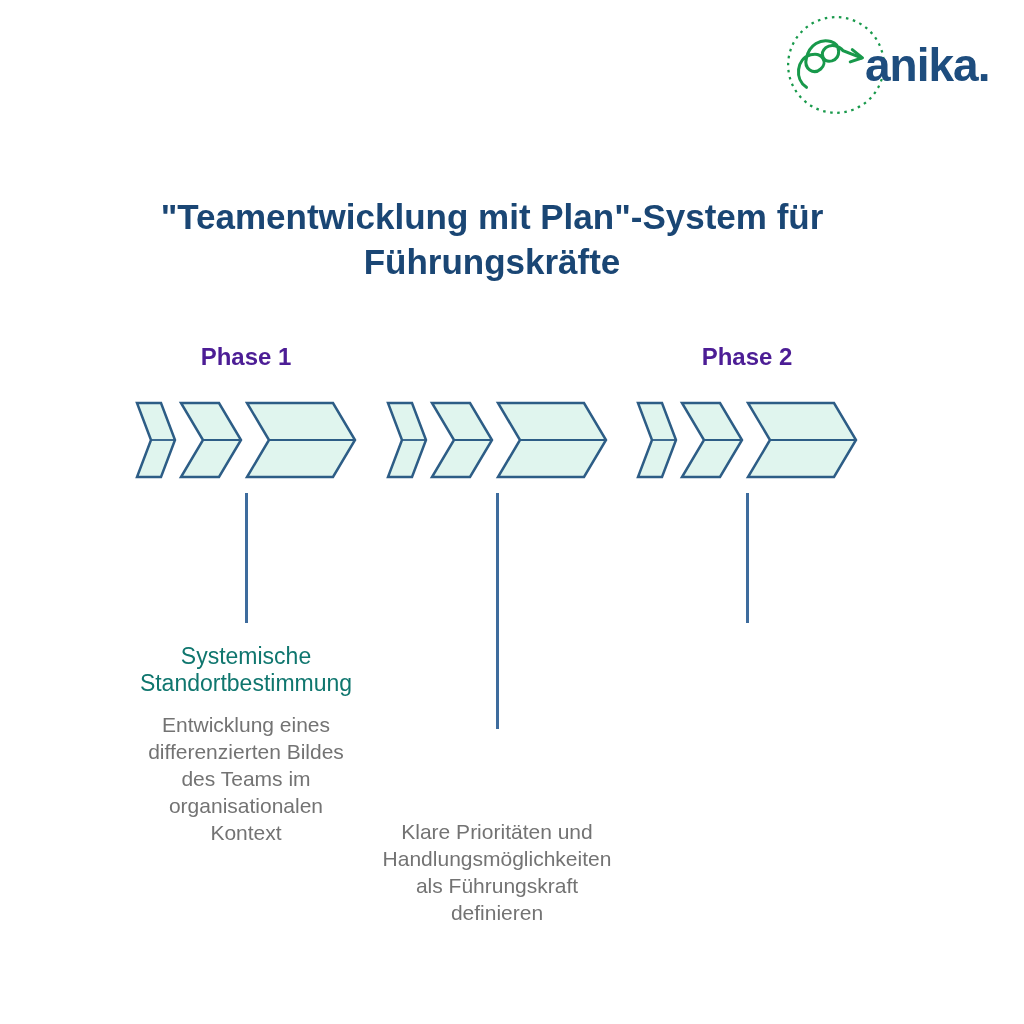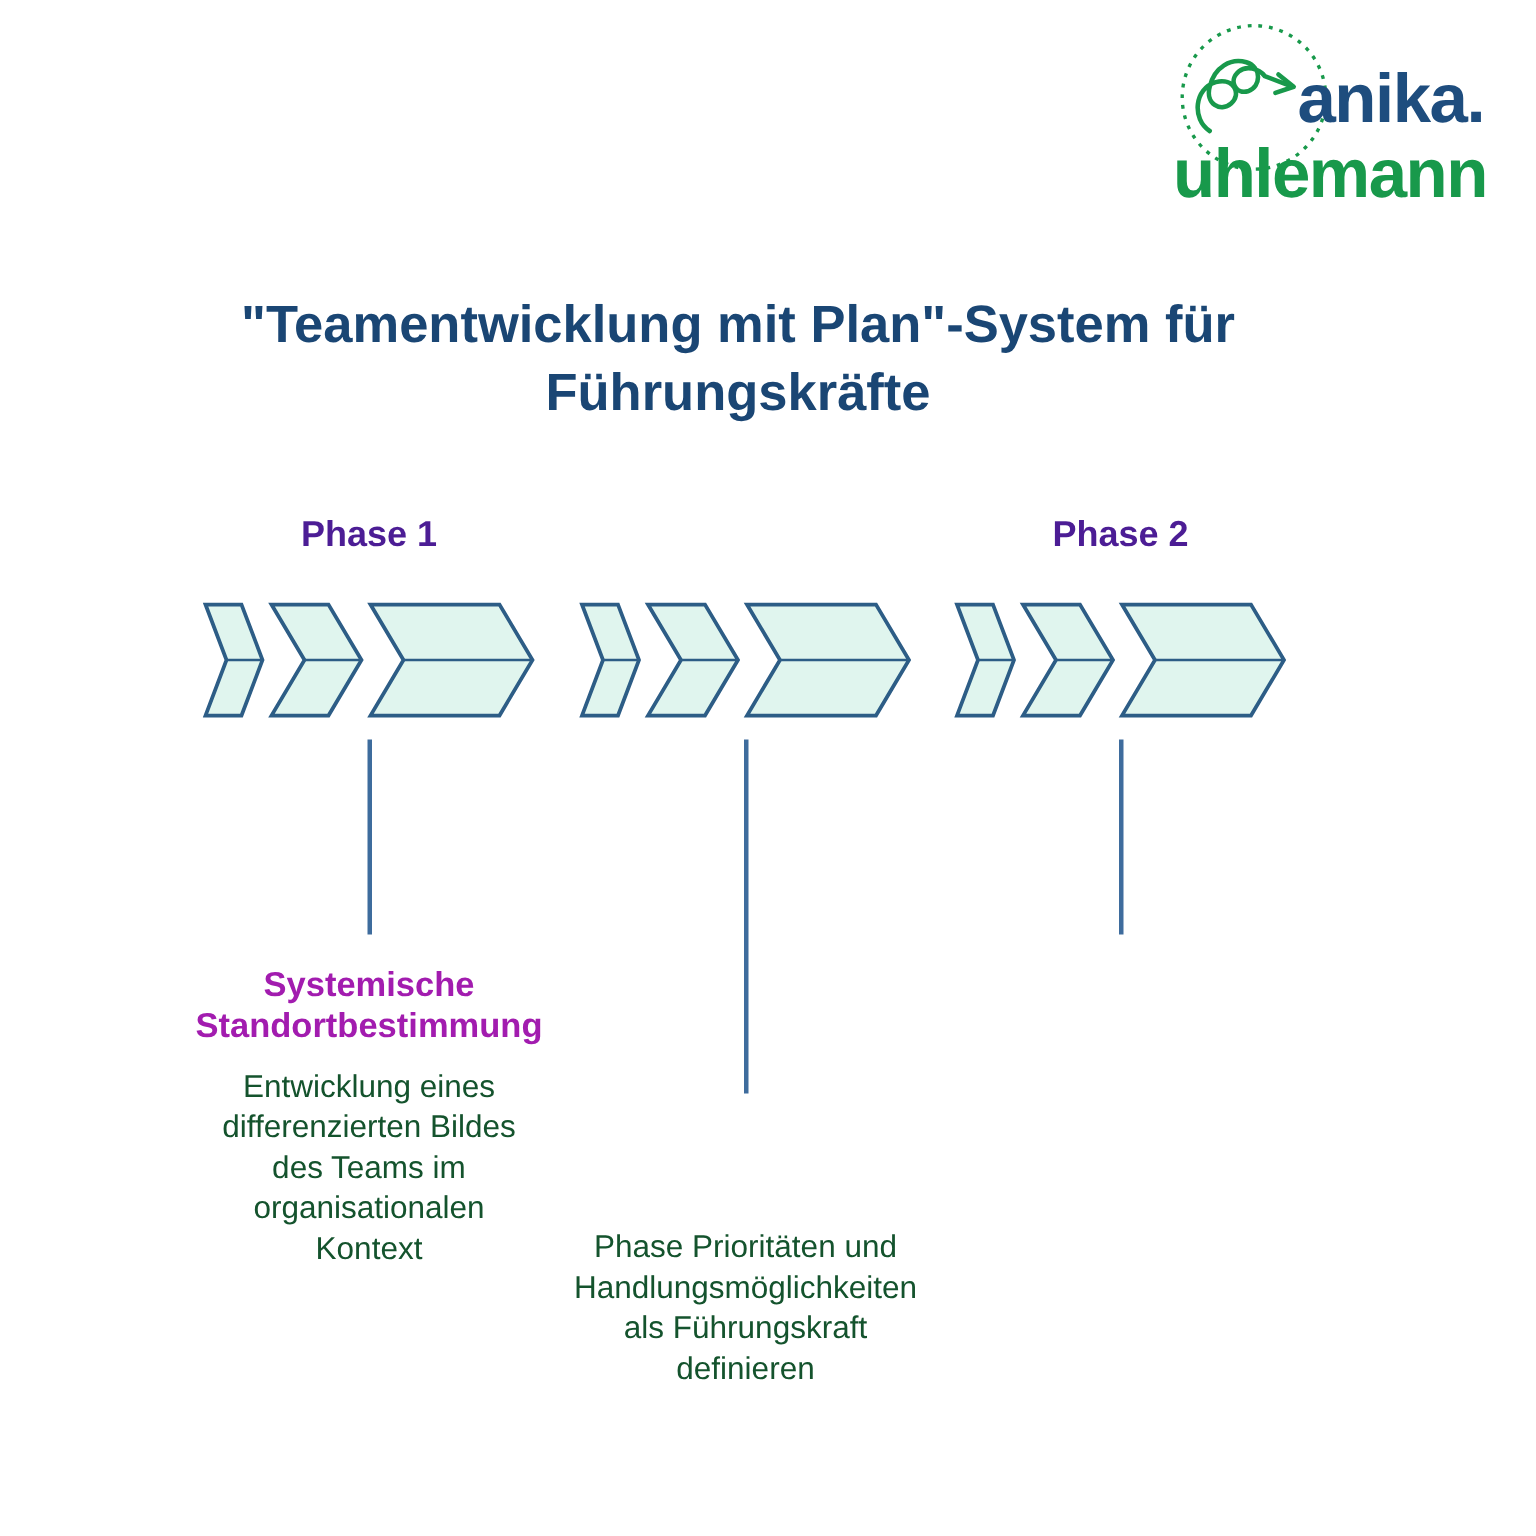--- a/index.html
+++ b/index.html
@@ -40,46 +40,45 @@
   .chevrons{position:absolute;top:58px;left:9px;width:222px;height:78px;}
   .connector{
     position:absolute;left:calc(50% - 1px);width:2.5px;background:#3e6c9d;
     top:150px;
   }
   .connector-short{height:130px;}
   .connector-long{height:236px;}
 
   .phase-heading{
     position:absolute;left:-10px;width:260px;text-align:center;
-    font-size:23px;line-height:27px;font-weight:bold;color:#a21caf;
+    font-size:23px;line-height:27px;font-weight:normal;color:#0f766e;
     white-space:pre-line;
   }
   .phase-body{
     position:absolute;left:-10px;width:260px;text-align:center;
-    font-size:21px;line-height:27px;font-weight:normal;color:#14532d;
+    font-size:21px;line-height:27px;font-weight:normal;color:#737373;
     white-space:pre-line;
   }
   .col-1 .phase-heading,.col-3 .phase-heading{top:300px;}
   .col-1 .phase-body,.col-3 .phase-body{top:368px;}
   .col-2 .phase-heading{top:407px;}
   .col-2 .phase-body{top:475px;}
 </style>
 </head>
 <body>
 
 <div class="canvas">
 
   <div class="logo">
     <svg class="logo-mark" viewBox="0 0 110 110">
       <circle cx="55" cy="52" r="47" fill="none" stroke="#18994b" stroke-width="2.2" stroke-dasharray="2.5 4.5"></circle>
       <path d="M26,74 C14,66 16,46 30,42 C42,39 47,50 40,56 C33,62 23,56 26,45 C29,32 40,26 50,29 C60,32 60,45 51,48 C43,50 38,41 45,35 C50,31 58,33 62,38 L80,45" fill="none" stroke="#18994b" stroke-width="3" stroke-linecap="round"></path>
       <path d="M71,37 L81,45 L69,49" fill="none" stroke="#18994b" stroke-width="3" stroke-linecap="round" stroke-linejoin="round"></path>
     </svg>
     <div class="logo-word1">anika.</div>
-    <div class="logo-word2">uhlemann</div>
   </div>
 
   <h1 class="title">"Teamentwicklung mit Plan"-System für
 Führungskräfte</h1>
 
   <div class="phase-col col-1">
     <div class="phase-label">Phase 1</div>
     <svg class="chevrons" viewBox="0 0 222 78">
       <g fill="#e0f5ee" stroke="#2d5d86" stroke-width="2.5" stroke-linejoin="miter">
         <path d="M2,2 L26,2 L40,39 L26,76 L2,76 L16,39 Z"></path>
@@ -109,21 +108,21 @@
         <path d="M46,2 L84,2 L106,39 L84,76 L46,76 L68,39 Z"></path>
         <path d="M112,2 L198,2 L220,39 L198,76 L112,76 L134,39 Z"></path>
       </g>
       <g stroke="#2d5d86" stroke-width="1.8">
         <line x1="16" y1="39" x2="40" y2="39"></line>
         <line x1="68" y1="39" x2="106" y2="39"></line>
         <line x1="134" y1="39" x2="220" y2="39"></line>
       </g>
     </svg>
     <div class="connector connector-long"></div>
-    <div class="phase-body">Phase Prioritäten und
+    <div class="phase-body">Klare Prioritäten und
 Handlungsmöglichkeiten
 als Führungskraft
 definieren</div>
   </div>
 
   <div class="phase-col col-3">
     <div class="phase-label">Phase 2</div>
     <svg class="chevrons" viewBox="0 0 222 78">
       <g fill="#e0f5ee" stroke="#2d5d86" stroke-width="2.5" stroke-linejoin="miter">
         <path d="M2,2 L26,2 L40,39 L26,76 L2,76 L16,39 Z"></path>

